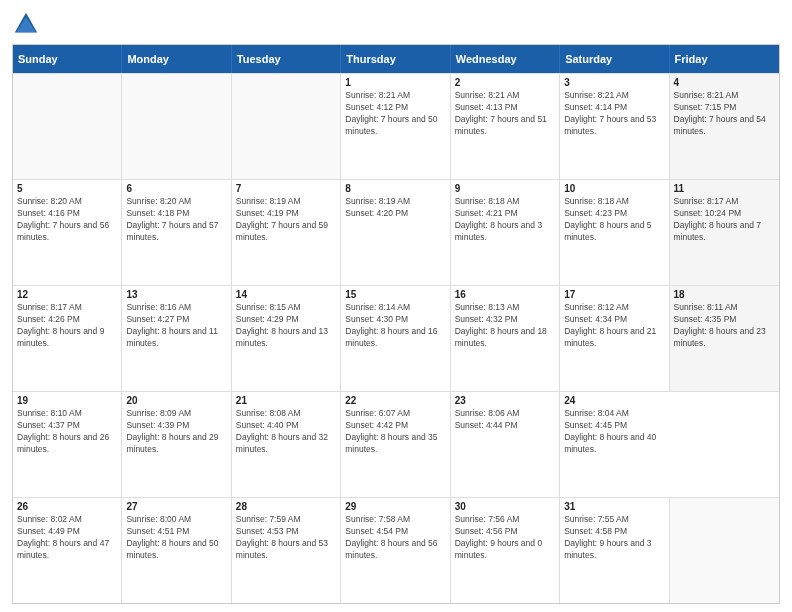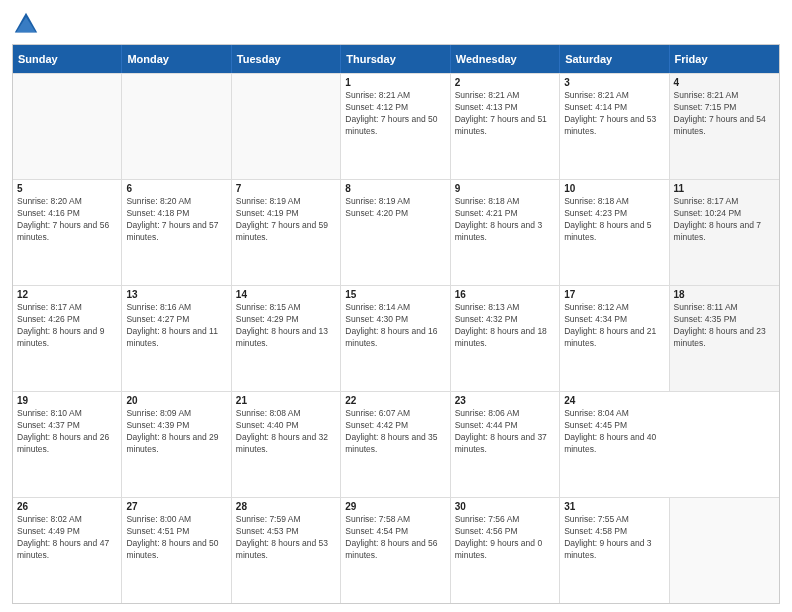--- a/index.html
+++ b/index.html
@@ -283,21 +283,20 @@
           <div class="cal-cell">
             <div class="day-number">22</div>
             <div class="cell-line">Sunrise: 6:07 AM</div>
             <div class="cell-line">Sunset: 4:42 PM</div>
             <div class="cell-line">Daylight: 8 hours and 35 minutes.</div>
           </div>
           <div class="cal-cell">
             <div class="day-number">23</div>
             <div class="cell-line">Sunrise: 8:06 AM</div>
             <div class="cell-line">Sunset: 4:44 PM</div>
-            <div class="cell-line">Daylight: 8 hours and 37 minutes.</div>
           </div>
           <div class="cal-cell">
             <div class="day-number">24</div>
             <div class="cell-line">Sunrise: 8:04 AM</div>
             <div class="cell-line">Sunset: 4:45 PM</div>
             <div class="cell-line">Daylight: 8 hours and 40 minutes.</div>
           </div>
         </div>
         <div class="cal-row">
           <div class="cal-cell">

